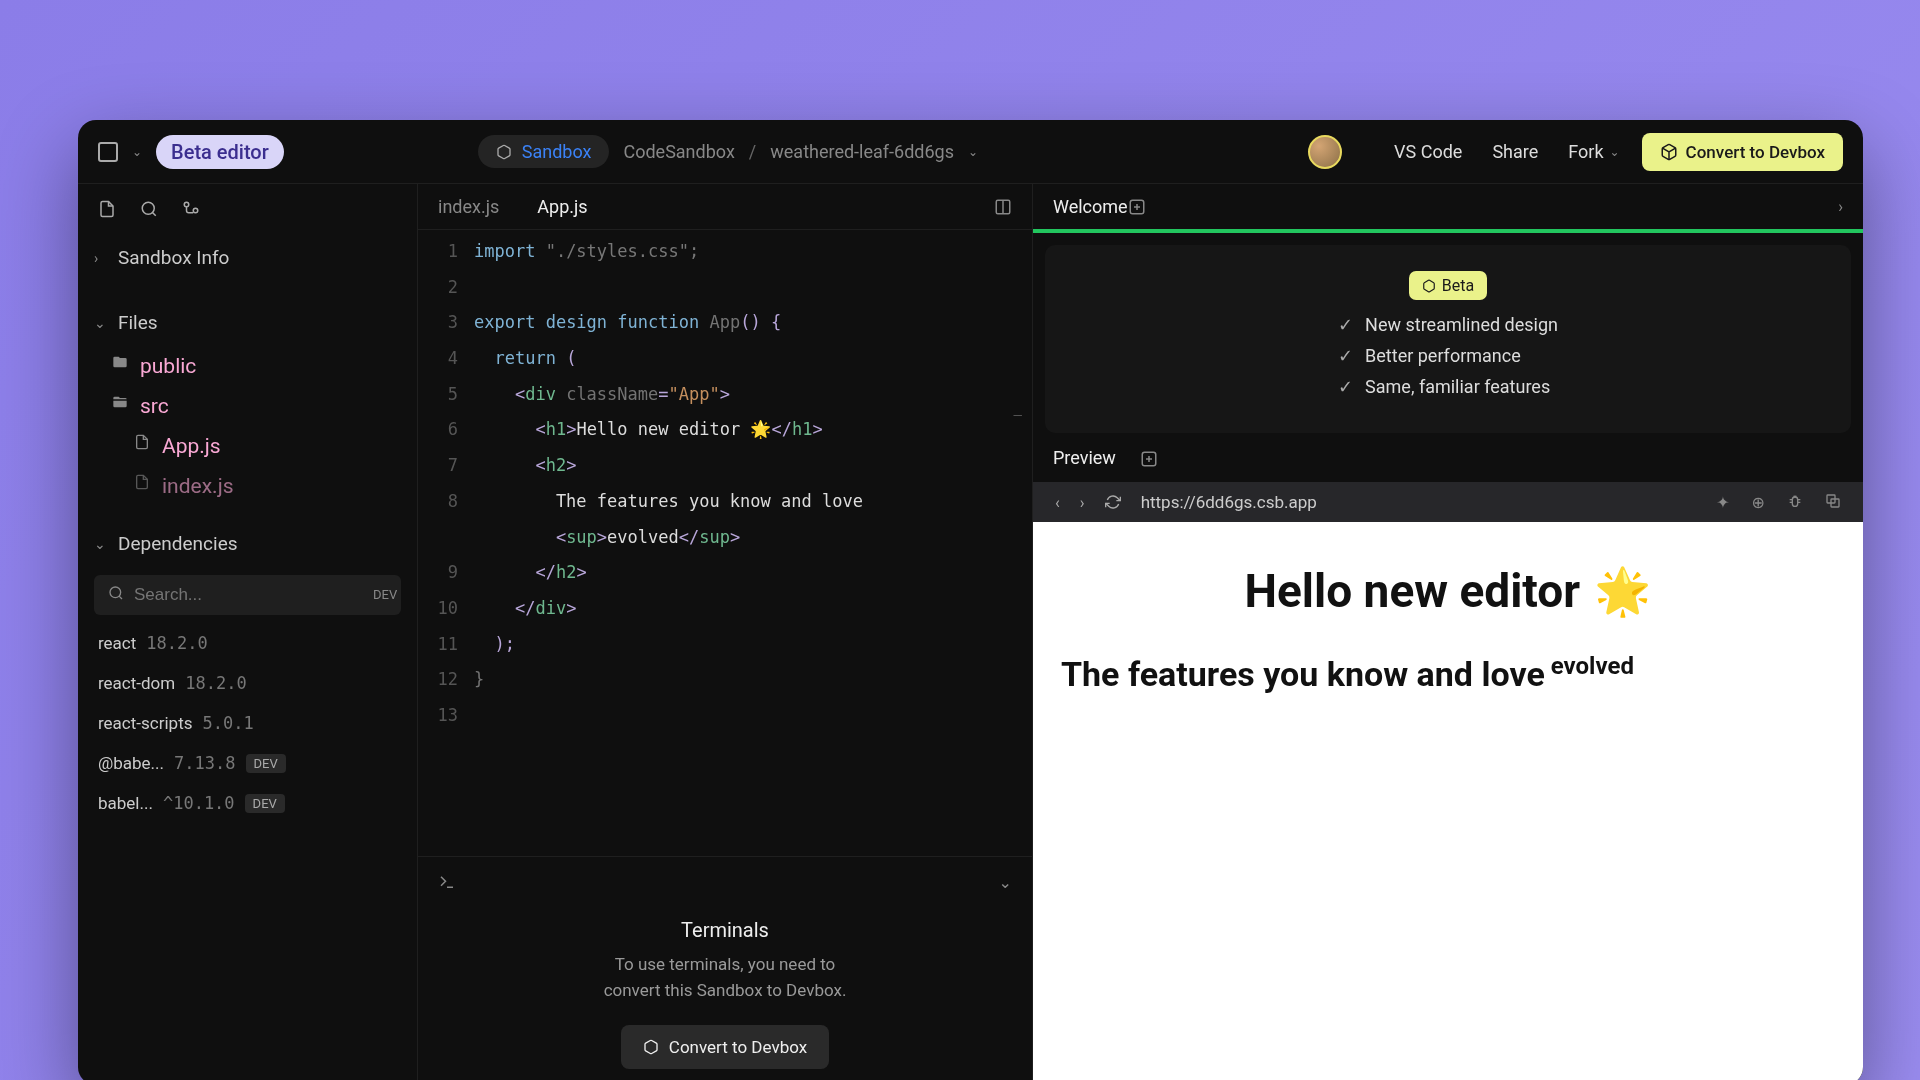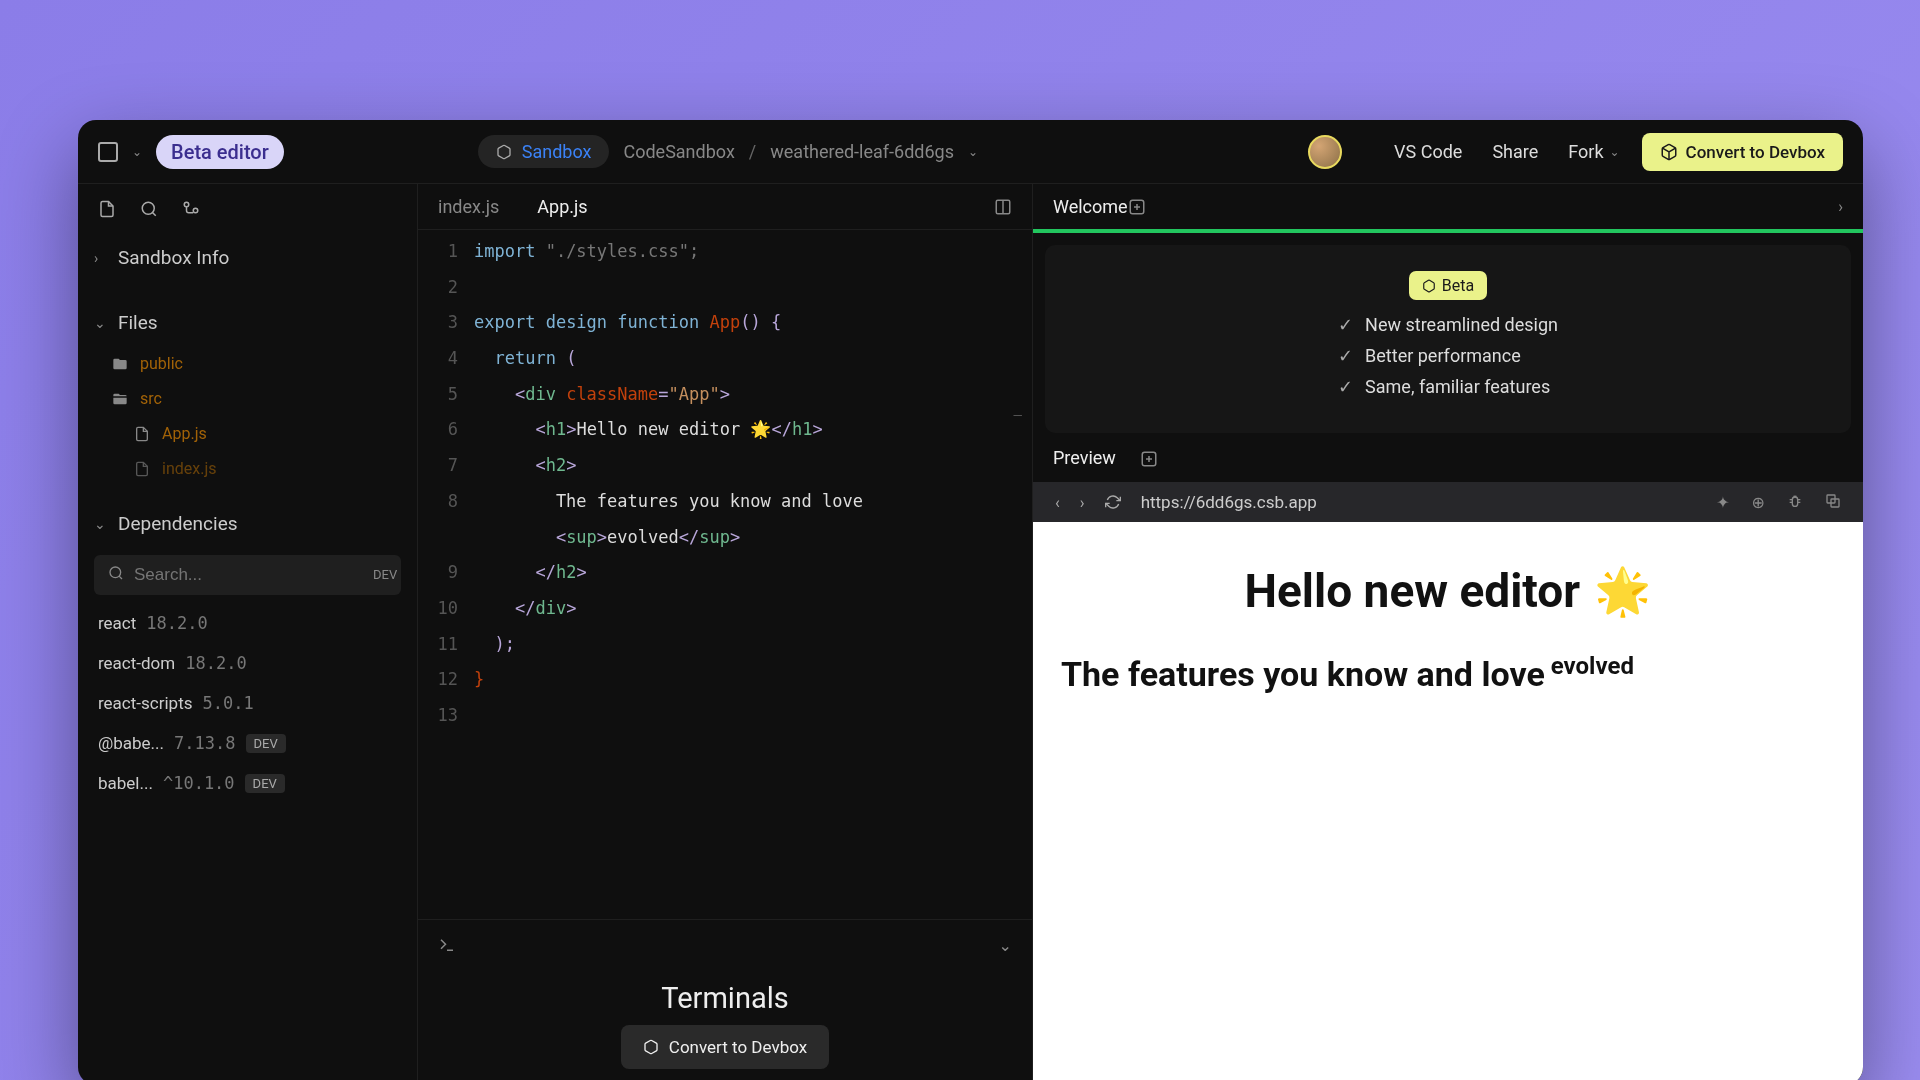--- a/index.html
+++ b/index.html
@@ -87,22 +87,22 @@
   flex-direction: column;
   border-right: 1px solid #1f1f1f;
 }
 .sb-icons { display: flex; gap: 24px; padding: 16px 20px; color: #aaa; }
 .sb-section-hdr {
   display: flex; align-items: center; gap: 10px;
   padding: 12px 16px; color: #ccc; font-size: 19px; cursor: pointer;
 }
 .sb-section-hdr .arrow { color: #888; font-size: 14px; width: 14px; }
 .file-item {
-  display: flex; align-items: center; gap: 10px;
-  padding: 8px 20px 8px 34px; color: #a16207; font-size: 16px; cursor: pointer;
+  display: flex; gap: 10px;
+  padding: 8px 20px 8px 34px; color: #f9a8d4; font-size: 21px; cursor: pointer;
 }
 .file-item.indent { padding-left: 56px; }
 .file-item .ficon { color: #888; display:flex; width:18px; }
 .dep-search {
   margin: 8px 16px;
   background: #1f1f1f;
   border-radius: 6px;
   padding: 10px 14px;
   display: flex; align-items: flex-start; gap: 10px;
   color: #888;
@@ -140,33 +140,33 @@
   flex: 1; display: flex;
   font-family: ui-monospace, "SF Mono", Menlo, monospace;
   font-size: 17px; line-height: 2.1;
   padding-top: 4px;
   overflow: hidden;
   position: relative;
 }
 .gutter { width: 56px; text-align: right; color: #555; padding-right: 16px; white-space: pre; }
 .code { flex: 1; white-space: pre; color: #b8a6d9; }
 .code .kw { color: #7fb3d5; }
-.code .fn { color: #c2410c; }
+.code .fn { color: #737373; }
 .code .tag { color: #6fb88f; }
 .code .str { color: #c58f5e; }
 .code .txt { color: #ddd; }
 .code .dim { color: #777; }
 .mini-dash { position:absolute; right:10px; top:170px; color:#555; font-size:14px;}
 .term-panel {
   border-top: 1px solid #1f1f1f;
   padding: 16px 20px;
   display: flex; flex-direction: column; align-items: center;
 }
 .term-bar { width: 100%; display: flex; justify-content: space-between; color: #888; margin-bottom: 26px; }
-.term-title { color: #eee; font-size: 29px; margin-bottom: 10px; }
+.term-title { color: #eee; font-size: 20px; margin-bottom: 10px; }
 .term-desc { color: #999; font-size: 17px; text-align: center; line-height: 1.5; margin-bottom: 22px; }
 .term-btn {
   background: #2a2a2a; color: #eee;
   padding: 12px 22px; border-radius: 8px;
   display: flex; align-items: center; gap: 10px;
   font-size: 17px; cursor: pointer;
 }
 
 
 .right-col { flex: 1; display: flex; flex-direction: column; }
@@ -417,20 +417,23 @@
         <div class="term-bar">
           <span>
               <svg width="18" height="18" viewBox="0 0 24 24" fill="none" stroke="currentColor" stroke-width="2">
                 <polyline points="4 17 10 11 4 5"></polyline>
                 <line x1="12" y1="19" x2="20" y2="19"></line>
               </svg>
             </span>
           <span>⌄</span>
         </div>
         <div class="term-title">Terminals</div>
+        <div class="term-desc">
+          <span>To use terminals, you need to</span><br><span>convert this Sandbox to Devbox.</span>
+        </div>
         <div class="term-btn">
           <svg width="16" height="16" viewBox="0 0 24 24" fill="none" stroke="currentColor" stroke-width="2">
               <path d="M21 16V8a2 2 0 0 0-1-1.73l-7-4a2 2 0 0 0-2 0l-7 4A2 2 0 0 0 3 8v8a2 2 0 0 0 1 1.73l7 4a2 2 0 0 0 2 0l7-4A2 2 0 0 0 21 16z"></path>
             </svg>
           <span>Convert to Devbox</span>
         </div>
       </div>
     </div>
 
     <div class="right-col">

